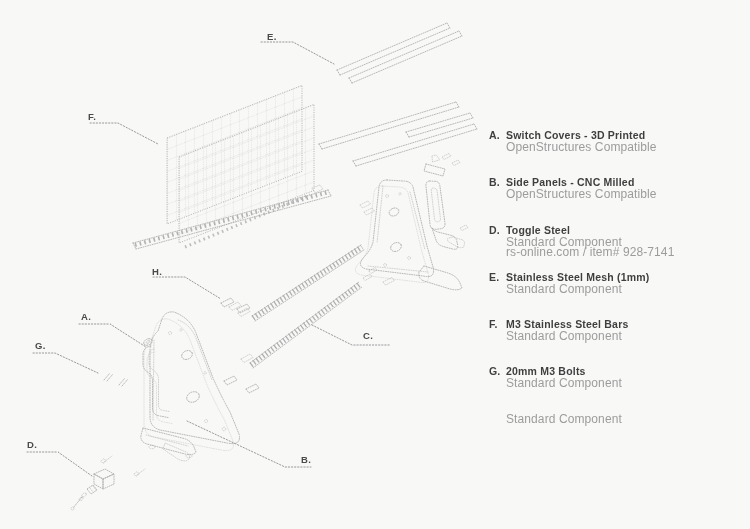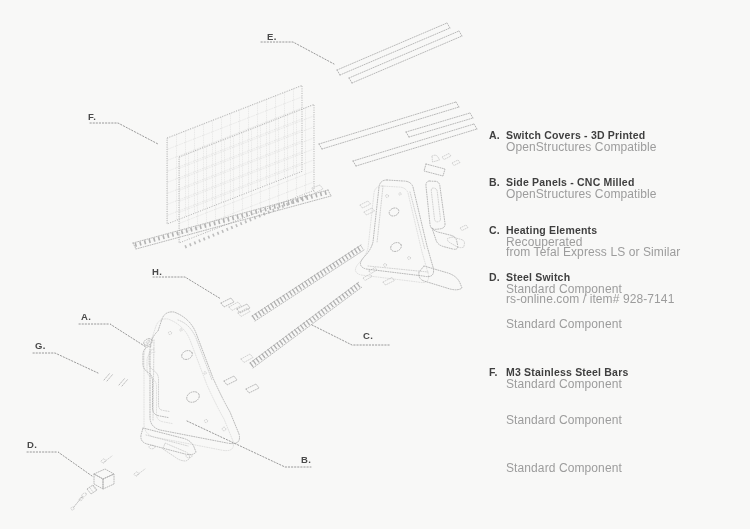--- a/index.html
+++ b/index.html
@@ -196,56 +196,53 @@
 
     <div class="legend-item">
       <div class="legend-head">
         <span class="legend-letter">B.</span><span class="legend-title">Side Panels - CNC Milled</span>
       </div>
       <div class="legend-details">
           <div>OpenStructures Compatible</div>
         </div>
     </div>
 
-    <div class="legend-item">
-      <div class="legend-head">
-        <span class="legend-letter">C.</span><span class="legend-title">Heating Elements</span>
-      </div>
-      <div class="legend-details">
-          <div>Recouperated</div>
-          <div>from Tefal Express LS or Similar</div>
-        </div>
-    </div>
-
-    <div class="legend-item">
-      <div class="legend-head">
-        <span class="legend-letter">D.</span><span class="legend-title">Steel Switch</span>
+
+    <div class="legend-item">
+      <div class="legend-head">
+        <span class="legend-letter">D.</span><span class="legend-title">Toggle Steel</span>
       </div>
       <div class="legend-details">
           <div>Standard Component</div>
           <div>rs-online.com / item# 928-7141</div>
         </div>
     </div>
 
     <div class="legend-item">
+      <div class="legend-head">
+        <span class="legend-letter">E.</span><span class="legend-title">Stainless Steel Mesh (1mm)</span>
+      </div>
       <div class="legend-details">
           <div>Standard Component</div>
         </div>
     </div>
 
     <div class="legend-item">
       <div class="legend-head">
         <span class="legend-letter">F.</span><span class="legend-title">M3 Stainless Steel Bars</span>
       </div>
       <div class="legend-details">
           <div>Standard Component</div>
         </div>
     </div>
 
     <div class="legend-item">
+      <div class="legend-head">
+        <span class="legend-letter">G.</span><span class="legend-title">20mm M3 Bolts</span>
+      </div>
       <div class="legend-details">
           <div>Standard Component</div>
         </div>
     </div>
 
     <div class="legend-item">
       <div class="legend-details">
           <div>Standard Component</div>
         </div>
     </div>

